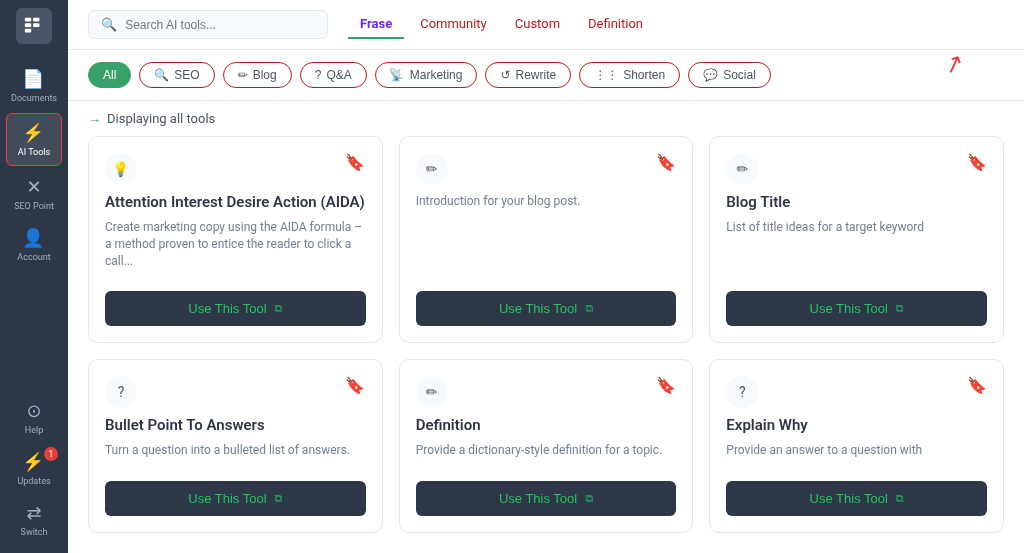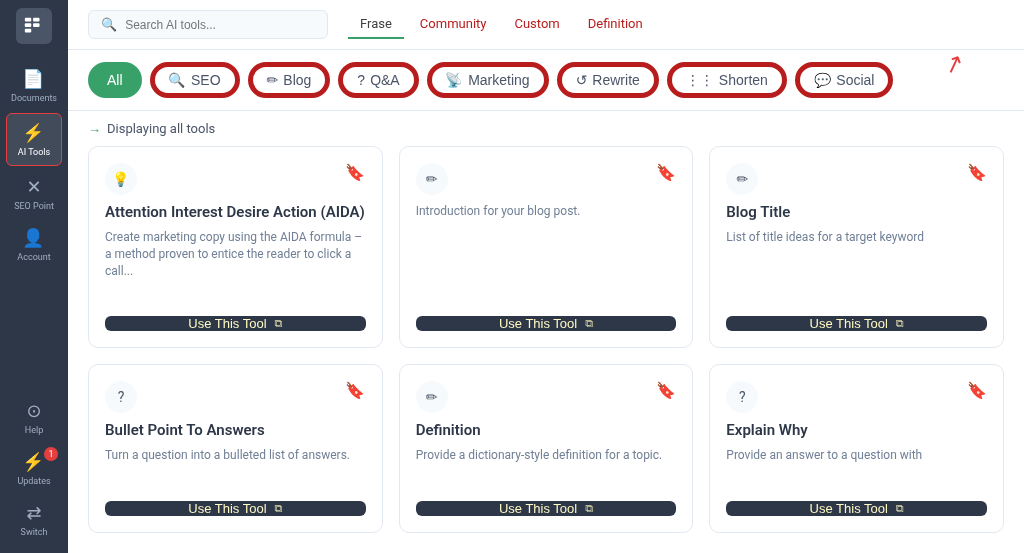--- a/index.html
+++ b/index.html
@@ -85,23 +85,23 @@
     .nav-tabs { display: flex; gap: 4px; align-items: center; }
     .nav-tab {
       padding: 6px 12px;
       font-size: 13px;
       color: #b91c1c;
       cursor: pointer;
       border-bottom: 2px solid transparent;
       text-decoration: none;
     }
     .nav-tab.active {
-      color: #404040;
+      color: #6d28d9;
       border-bottom: 2px solid #38a169;
-      font-weight: 400;
+      font-weight: 700;
     }
 
     
     .red-arrow {
       position: absolute;
       right: 60px;
       top: 50px;
       color: #e53e3e;
       font-size: 24px;
       transform: rotate(-20deg);
@@ -112,22 +112,22 @@
       display: flex;
       align-items: center;
       padding: 12px 20px;
       gap: 8px;
       border-bottom: 1px solid #e2e8f0;
     }
     .filter-btn {
       display: flex; align-items: center; gap: 5px;
       padding: 5px 14px;
       border-radius: 20px;
-      border: 5px solid #b91c1c;
-      font-size: 14px;
+      border: 1px solid #b91c1c;
+      font-size: 12px;
       color: #4a5568;
       cursor: pointer;
       background: white;
     }
     .filter-btn.active {
       background: #38a169;
       color: white;
       border-color: #38a169;
     }
 
@@ -168,23 +168,24 @@
       border-radius: 50%;
       display: flex; align-items: center; justify-content: center;
       font-size: 14px; color: #4a5568;
     }
     .bookmark-icon { font-size: 16px; color: #a0aec0; cursor: pointer; }
     .card-title { font-size: 15px; font-weight: 600; color: #2d3748; }
     .card-desc { font-size: 12px; color: #718096; line-height: 1.4; flex: 1; }
     .card-btn {
       display: flex; align-items: center; justify-content: center; gap: 8px;
       background: #2d3748;
-      color: #fef9c3;
+      color: #22c55e;
       border: none;
       border-radius: 6px;
+      padding: 10px;
       font-size: 13px;
       cursor: pointer;
       width: 100%;
       margin-top: 8px;
     }
     .card-btn .external-icon { font-size: 11px; opacity: 0.8; }
   </style>
 </head>
 <body>
 

